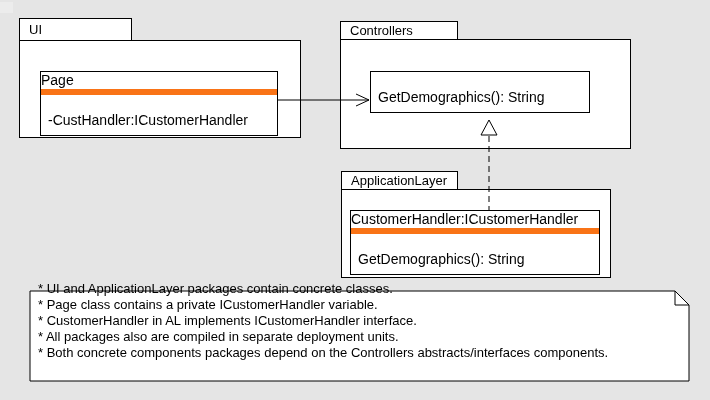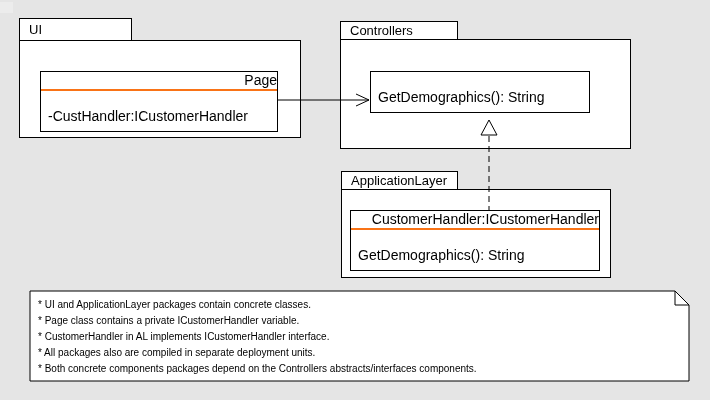--- a/index.html
+++ b/index.html
@@ -43,22 +43,22 @@
   .cls {
     position: absolute;
     box-sizing: border-box;
     border: 1px solid #000;
     background: #fff;
     z-index: 3;
     font-size: 14px;
   }
   .cls-name {
     height: 17px;
-    border-bottom: 2px solid #f97316;
-    text-align: right;
+    border-bottom: 6px solid #f97316;
+    text-align: left;
     line-height: 17px;
     white-space: nowrap;
     overflow: hidden;
   }
   .cls-name.italic { font-style: italic; }
   .cls-member {
     height: 28px;
     line-height: 27px;
     padding-left: 7px;
     white-space: nowrap;
@@ -67,26 +67,26 @@
   }
   #overlay {
     position: absolute;
     left: 0; top: 0;
     width: 710px; height: 400px;
     z-index: 4;
     pointer-events: none;
   }
   .note-text {
     position: absolute;
-    left: 30px; top: 297px;
+    left: 30px; top: 281px;
     width: 650px; height: 90px;
     z-index: 5;
     padding: 0 0 0 8px;
     box-sizing: border-box;
-    font-size: 10px;
+    font-size: 13px;
   }
   .note-line {
     line-height: 16px;
     white-space: nowrap;
   }
 </style>
 </head>
 <body>
 
 <div id="canvas">

